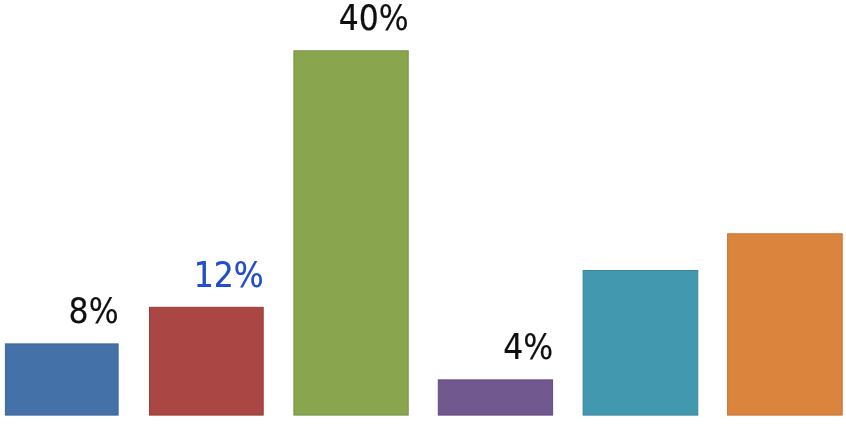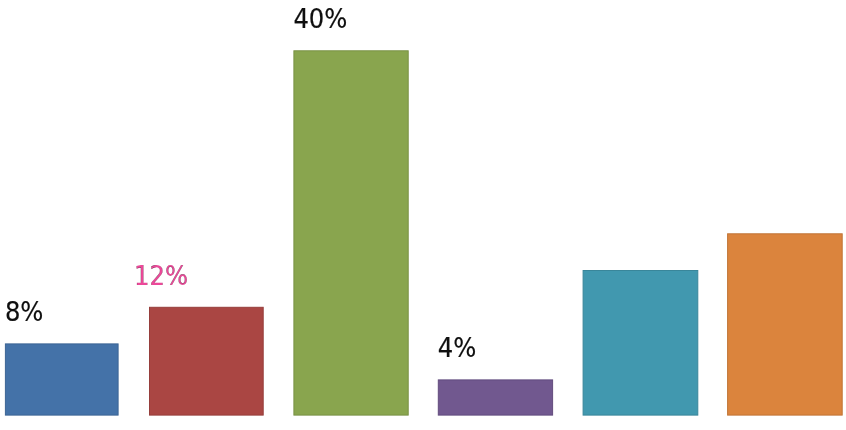--- a/index.html
+++ b/index.html
@@ -24,24 +24,24 @@
   #plot-svg {
     position: absolute;
     left: 0;
     top: 0;
     display: block;
   }
   .bar-label {
     position: absolute;
     font-family: "DejaVu Sans", sans-serif;
     font-stretch: condensed;
-    font-size: 27px;
+    font-size: 35px;
     line-height: 27px;
     color: #0f0f0f;
-    text-align: left;
+    text-align: right;
     white-space: nowrap;
     letter-spacing: 0px;
     transform: translateZ(0);
     -webkit-text-stroke: 0.18px #0f0f0f;
   }
 </style>
 </head>
 <body>
 
 <div id="chart" style="background: rgb(255, 255, 255);">
@@ -50,17 +50,17 @@
     <rect id="plot-bg" x="0" y="0" width="846" height="430" fill="#FFFFFF"></rect>
     <rect class="bar" x="5.4" y="343.9" width="112.7" height="71.20000000000005" fill="#4472A8" stroke="#3C6494" stroke-width="1"></rect>
     <rect class="bar" x="149.5" y="307.3" width="113.7" height="107.80000000000001" fill="#AA4643" stroke="#963E3B" stroke-width="1"></rect>
     <rect class="bar" x="293.9" y="50.8" width="114.3" height="364.3" fill="#89A54E" stroke="#799145" stroke-width="1"></rect>
     <rect class="bar" x="438.3" y="379.9" width="114.3" height="35.200000000000045" fill="#71588F" stroke="#634D7E" stroke-width="1"></rect>
     <rect class="bar" x="583.1" y="270.5" width="114.7" height="144.60000000000002" fill="#4198AF" stroke="#39869A" stroke-width="1"></rect>
     <rect class="bar" x="727.6" y="233.8" width="114.6" height="181.3" fill="#DB843D" stroke="#C17436" stroke-width="1"></rect>
   </svg>
 
   <div class="bar-label" style="left: 4.9px; width: 113.7px; top: 298.4px; color: rgb(15, 15, 15);">8%</div>
-  <div class="bar-label" style="left: 134px; width: 114.7px; top: 261.8px; color: #ec4899;">12%</div>
+  <div class="bar-label" style="left: 149px; width: 114.7px; top: 261.8px; color: #1d4ed8;">12%</div>
   <div class="bar-label" style="left: 293.4px; width: 115.3px; top: 5.3px; color: rgb(15, 15, 15);">40%</div>
   <div class="bar-label" style="left: 437.8px; width: 115.3px; top: 334.4px; color: rgb(15, 15, 15);">4%</div>
 
 </div>
 
 </body></html>

